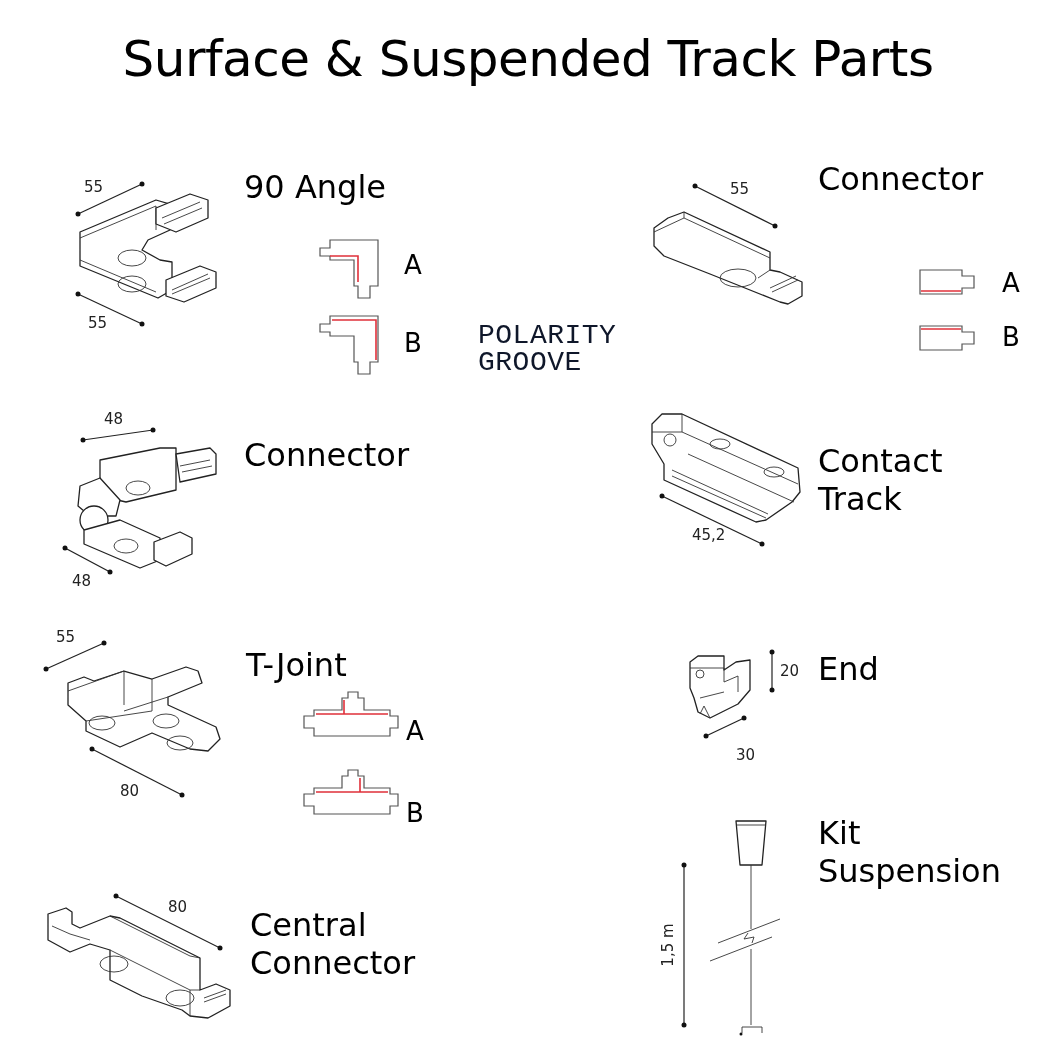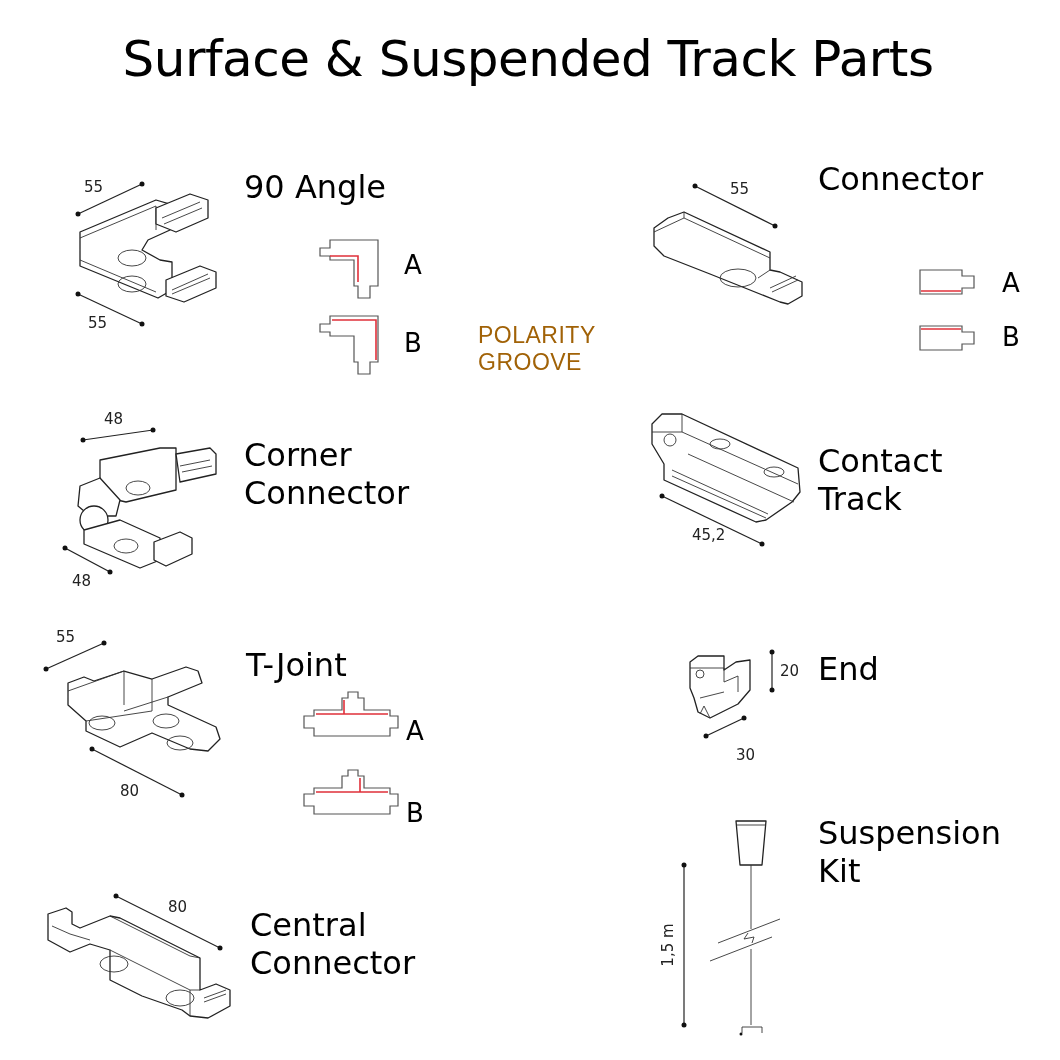--- a/index.html
+++ b/index.html
@@ -2,21 +2,21 @@
 <html><head>
 <meta charset="utf-8">
 <style>
   html, body { margin:0; padding:0; background:#ffffff; }
   body { width:1060px; height:1060px; position:relative; overflow:hidden; font-family:"Liberation Sans", sans-serif; color:#000; }
   .abs { position:absolute; }
   .title { left:0; width:1056px; top:30px; text-align:center; font-size:50px; font-family:"DejaVu Sans", sans-serif; font-weight:normal; letter-spacing:-0.5px; }
   .label { font-family:"DejaVu Sans", sans-serif; font-size:32px; line-height:38px; }
   .dim { font-family:"DejaVu Sans", sans-serif; font-size:15px; color:#222; }
   .letter { font-family:"DejaVu Sans", sans-serif; font-size:26px; }
-  .polarity { font-family:Liberation Sans, sans-serif; font-size:23px; color:#a16207; line-height:27px; letter-spacing:0.5px; }
+  .polarity { font-family:Liberation Mono, monospace; font-size:28px; color:#0f172a; line-height:27px; letter-spacing:0.5px; }
   svg { position:absolute; overflow:visible; }
   .part { fill:#fff; stroke:#222; stroke-width:1.3; stroke-linejoin:round; }
   .thin { fill:none; stroke:#333; stroke-width:0.9; }
   .dl { stroke:#222; stroke-width:1.2; fill:none; }
   .dot { fill:#111; }
   .outl { fill:#fff; stroke:#555; stroke-width:1.2; }
   .red { stroke:#e0303a; stroke-width:1.6; fill:none; }
 </style>
 </head>
 <body>
@@ -76,21 +76,20 @@
     <path class="part" d="M20,66 L40,58 L60,80 L56,96 L30,96 L18,86 Z"></path>
     <ellipse class="part" cx="34" cy="100" rx="14" ry="14"></ellipse>
     <path class="part" d="M24,110 L60,100 L100,118 L100,140 L80,148 L24,124 Z"></path>
     <path class="part" d="M94,122 L120,112 L132,118 L132,134 L106,146 L94,140 Z"></path>
     <ellipse class="thin" cx="78" cy="68" rx="12" ry="7"></ellipse>
     <ellipse class="thin" cx="66" cy="126" rx="12" ry="7"></ellipse>
   </svg>
   <div class="abs dim" style="left:104px;top:410px;">48</div>
   <div class="abs dim" style="left:72px;top:572px;">48</div>
   <div class="abs label" style="left:244px;top:436px;">
-    <div>Corner</div>
     <div>Connector</div>
   </div>
 </div>
 
 <div>
   <svg style="left:40px;top:635px;" width="210" height="165">
     <line class="dl" x1="6" y1="34" x2="64" y2="8"></line>
       <circle class="dot" cx="6" cy="34" r="2.5"></circle>
       <circle class="dot" cx="64" cy="8" r="2.5"></circle>
     <line class="dl" x1="52" y1="114" x2="142" y2="160"></line>
@@ -207,16 +206,16 @@
     <line class="thin" x1="81" y1="50" x2="81" y2="114"></line>
     <path class="thin" d="M48,128 L110,104 M78,118 L74,124 L84,122 L82,128 M40,146 L102,122 M81,134 L81,210"></path>
     <path class="thin" d="M72,218 L72,212 L92,212 L92,218"></path>
     <circle class="dot" cx="71" cy="219" r="1.5"></circle>
     <line class="dl" x1="14" y1="50" x2="14" y2="210"></line>
       <circle class="dot" cx="14" cy="50" r="2.5"></circle>
       <circle class="dot" cx="14" cy="210" r="2.5"></circle>
   </svg>
   <div class="abs dim" style="left:646px;top:936px;transform:rotate(-90deg);transform-origin:center;">1,5 m</div>
   <div class="abs label" style="left:818px;top:814px;">
+    <div>Kit</div>
     <div>Suspension</div>
-    <div>Kit</div>
   </div>
 </div>
 
 </body></html>

